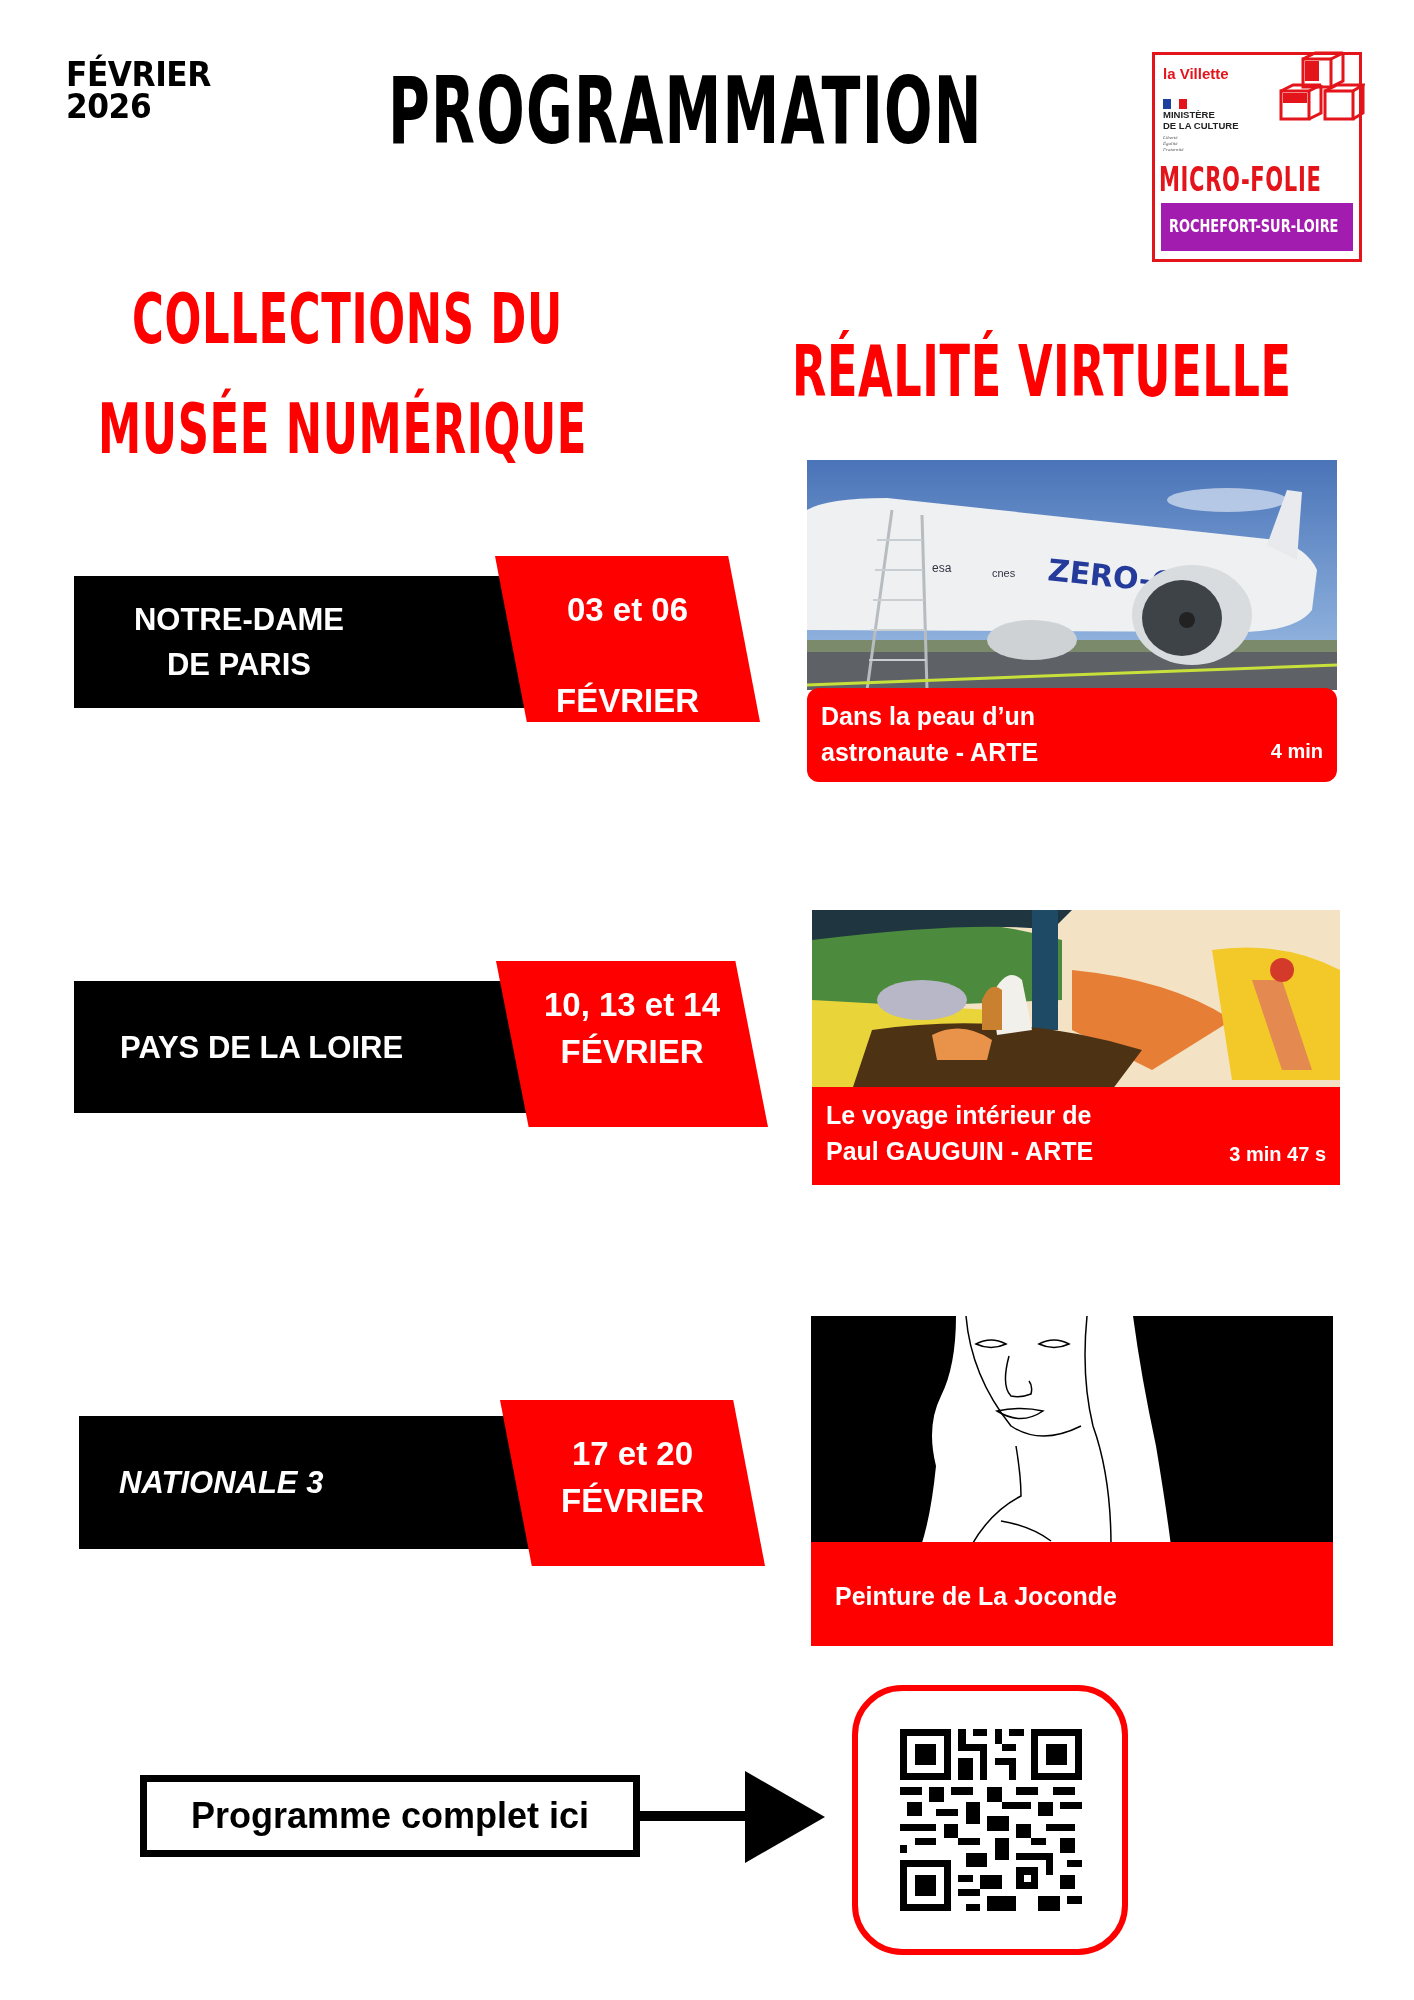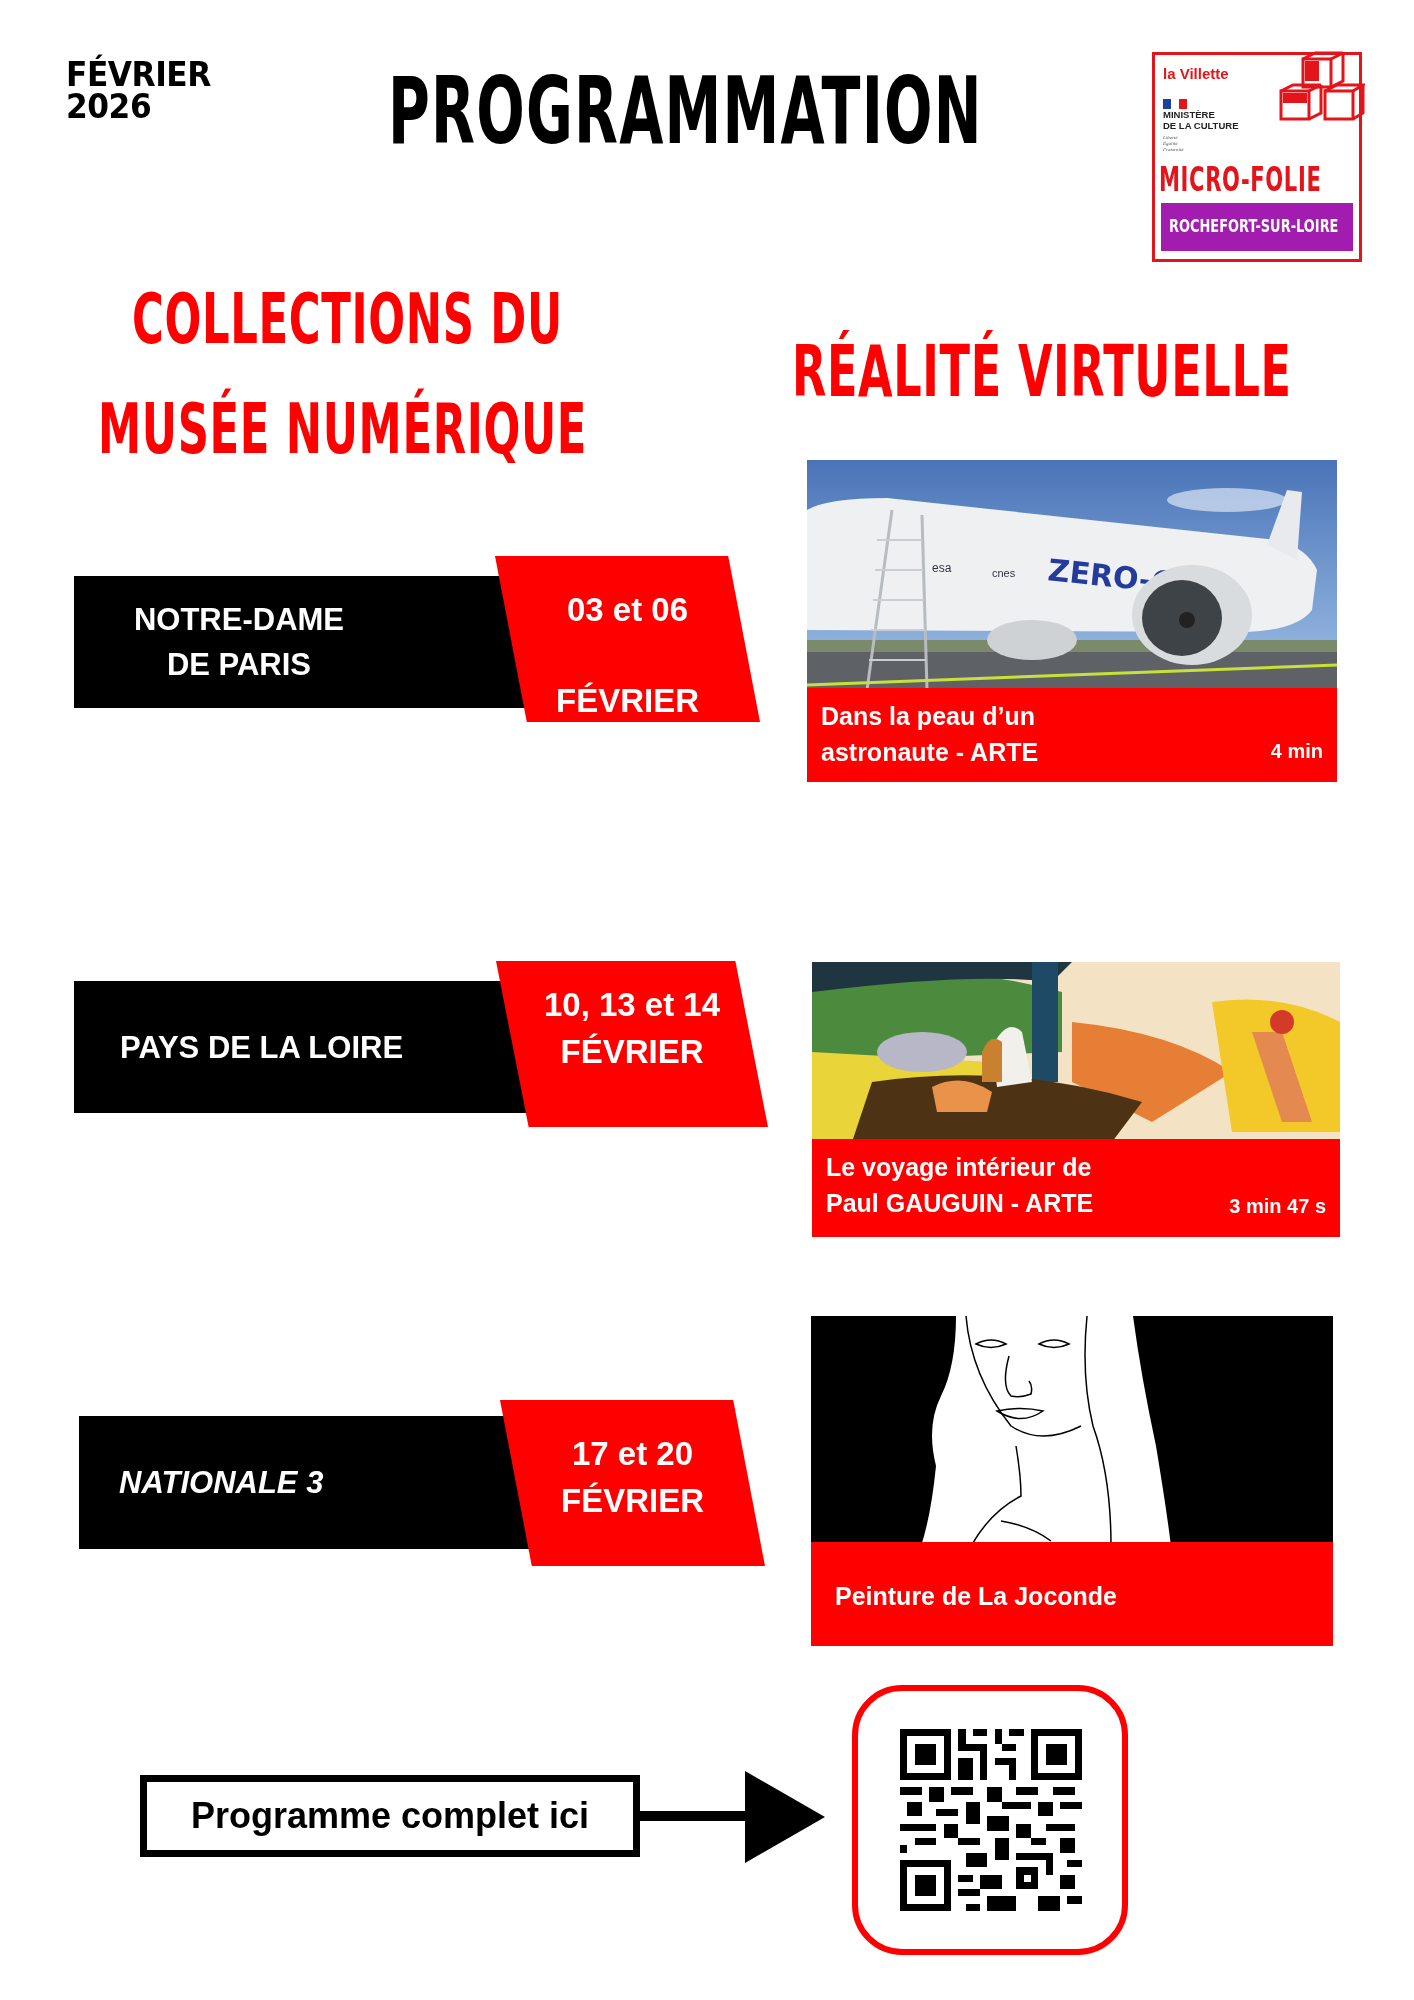--- a/index.html
+++ b/index.html
@@ -143,30 +143,30 @@
       </g>
     <g stroke="#c9ced2" stroke-width="2">
         <line x1="70" y1="80" x2="115" y2="80"></line>
         <line x1="68" y1="110" x2="116" y2="110"></line>
         <line x1="66" y1="140" x2="117" y2="140"></line>
         <line x1="64" y1="170" x2="118" y2="170"></line>
         <line x1="62" y1="200" x2="119" y2="200"></line>
       </g>
     <line x1="0" y1="225" x2="530" y2="205" stroke="#c8e03a" stroke-width="3"></line>
   </svg>
-  <div class="card-caption" style="top:228px;height:94px;">
+  <div class="card-caption" style="top:228px;height:94px;border-radius:12px;">
     <div class="t" style="left:14px;top:10px;">
         <div>Dans la peau d’un</div>
         <div>astronaute - ARTE</div>
       </div>
     <div class="d" style="top:52px;">4 min</div>
   </div>
 </div>
 
-<div class="abs card" style="left:812px;top:962px;width:528px;height:348px;">
+<div class="abs card" style="left:812px;top:910px;width:528px;height:348px;">
   <svg class="card-img" viewBox="0 0 528 180" width="528" height="180" preserveAspectRatio="none">
     <rect width="528" height="180" fill="#f3e3c4"></rect>
     <path d="M0 20 Q120 -5 250 30 L250 90 L0 100 Z" fill="#4c8a3e"></path>
     <path d="M0 0 L260 0 L240 20 Q160 10 0 30 Z" fill="#1f3540"></path>
     <rect x="220" y="0" width="26" height="120" fill="#1f4a66"></rect>
     <path d="M260 60 Q360 70 420 110 L340 160 L260 120 Z" fill="#e77e35"></path>
     <path d="M400 40 Q470 30 528 60 L528 170 L420 170 Z" fill="#f2c928"></path>
     <path d="M0 90 L180 100 L200 170 L0 180 Z" fill="#e9d43a"></path>
     <path d="M60 120 Q200 100 330 140 L300 180 L40 180 Z" fill="#4e3214"></path>
     <ellipse cx="110" cy="90" rx="45" ry="20" fill="#b7b7c7"></ellipse>

